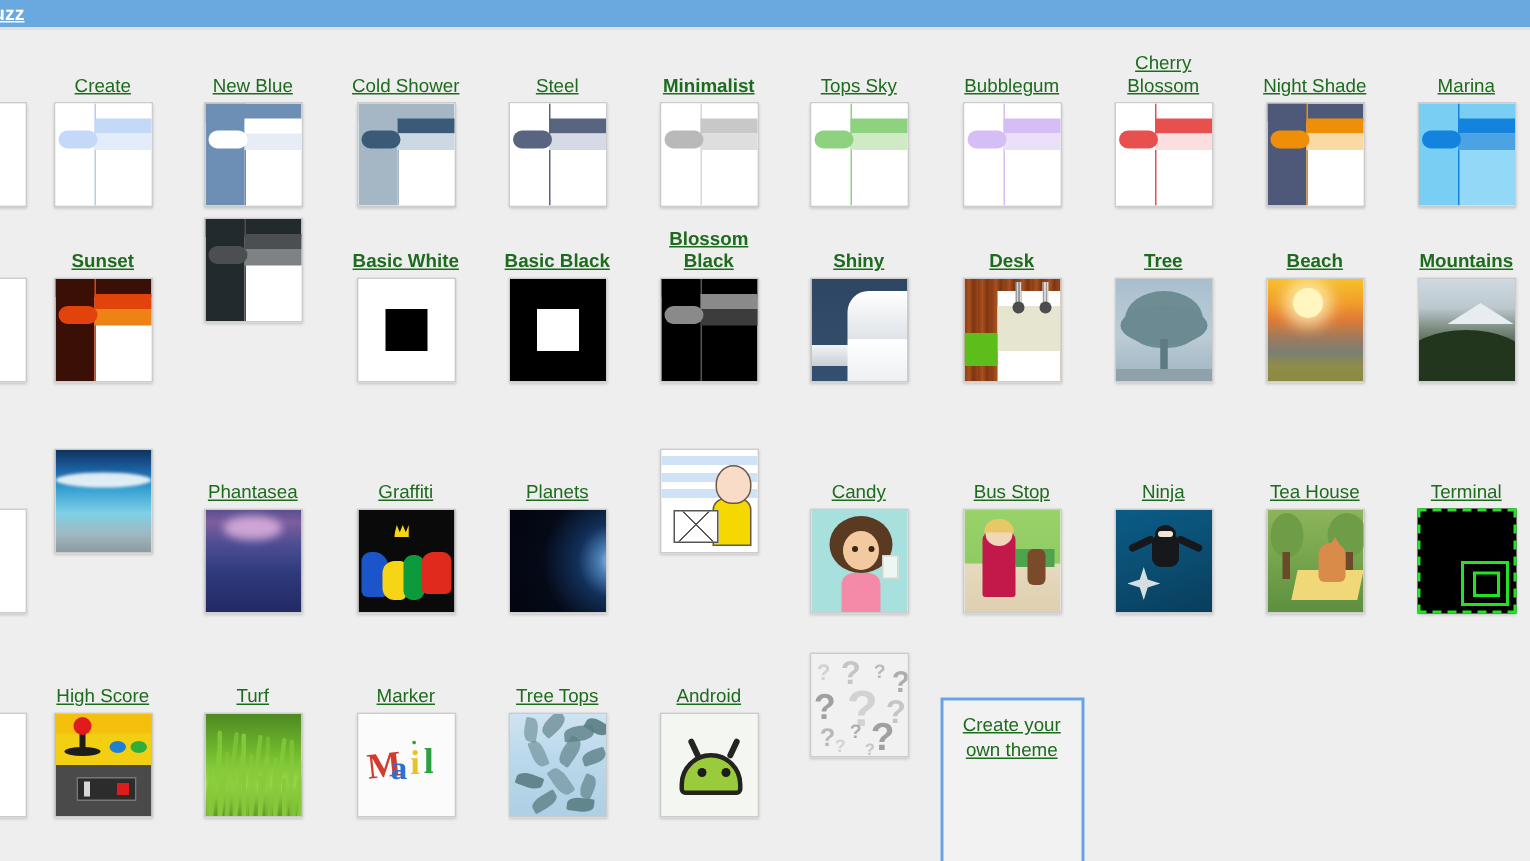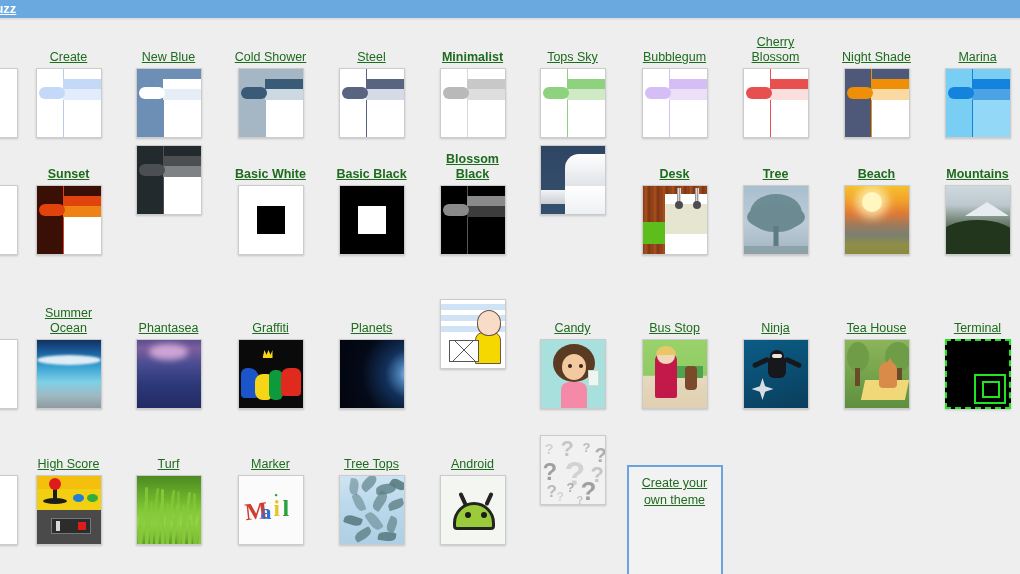--- a/index.html
+++ b/index.html
@@ -453,20 +453,23 @@
      <div class="m-side" style="background:#000000"></div>
      <div class="m-banner" style="background:#000000"></div>
      <div class="m-divider" style="background:#555555"></div>
      <div class="m-bar1" style="background:#8a8a8a"></div>
      <div class="m-bar2" style="background:#3c3c3c"></div>
      <div class="m-pill" style="background:#8a8a8a"></div>
    </div>
           </div>
         </div>
         <div class="cell" style="left: 522px;">
+          <div class="label-wrap">
+            <a class="cell-label" href="#">Shiny</a>
+          </div>
           <div class="thumb">
             <div class="shiny-bg"></div>
             <div class="shiny-w1"></div>
             <div class="shiny-w2"></div>
             <div class="shiny-w3"></div>
           </div>
         </div>
         <div class="cell" style="left: 624px;">
           <div class="label-wrap">
             <a class="cell-label" href="#">Desk</a>
@@ -515,23 +518,20 @@
         </div>
         <div class="cell edge-col">
           <div class="label-wrap"></div>
           <div class="thumb">
             <div class="m-top" style="background:#ffffff"></div>
           </div>
         </div>
       </div>
     <div class="row r2">
         <div class="cell" style="left: 18px;">
-          <div class="label-wrap">
-            <a class="cell-label" href="#">Summer Ocean</a>
-          </div>
           <div class="thumb">
             <div class="socean"></div>
             <div class="socean-foam"></div>
           </div>
         </div>
         <div class="cell" style="left: 118px;">
           <div class="label-wrap">
             <a class="cell-label" href="#">Phantasea</a>
           </div>
           <div class="thumb">

